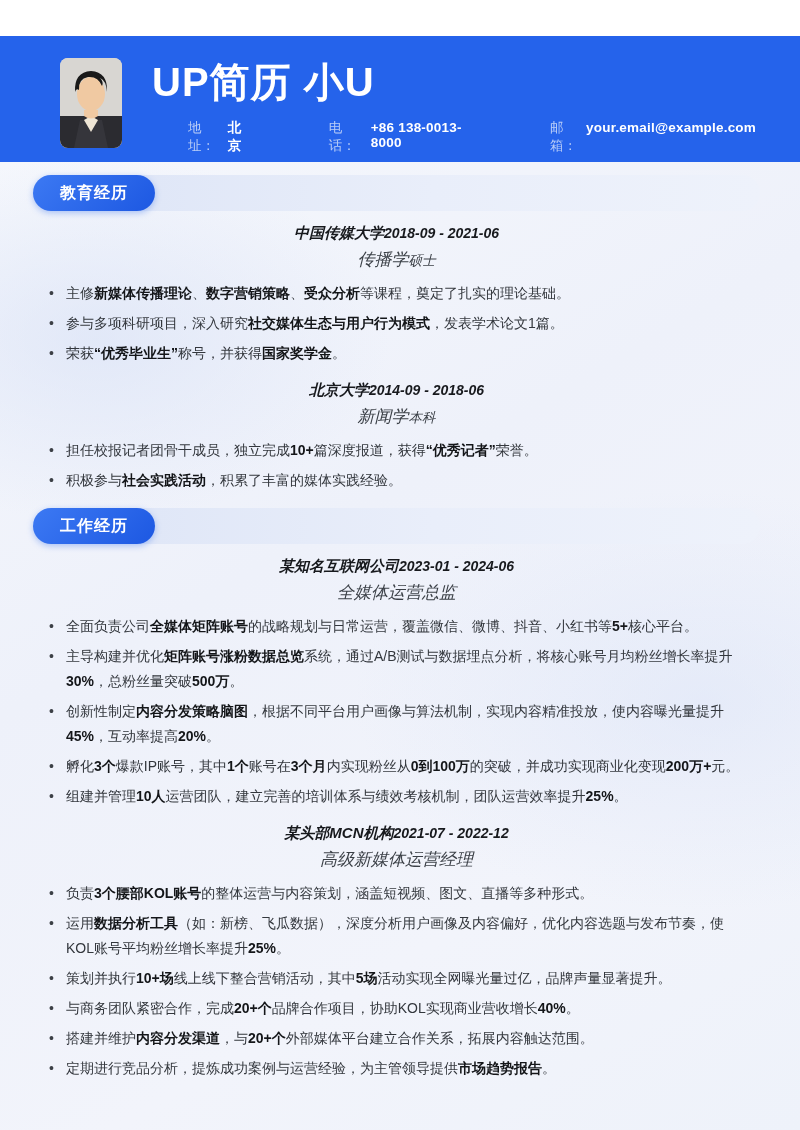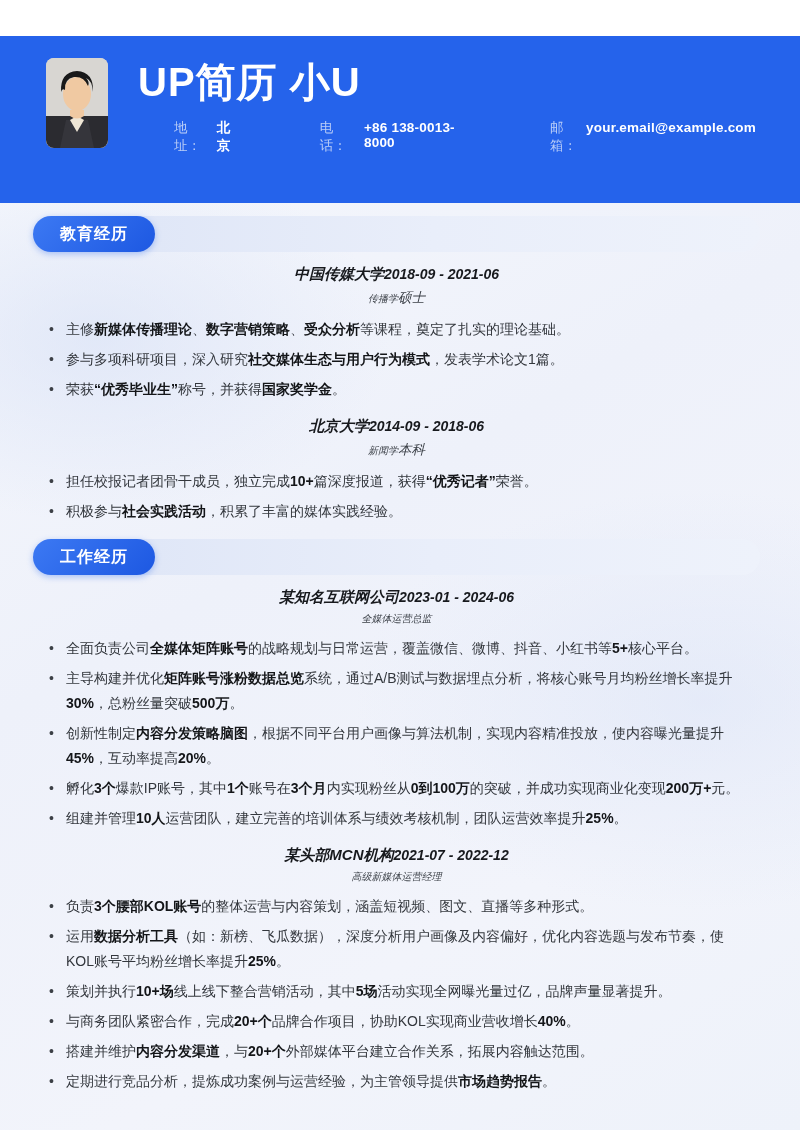--- a/index.html
+++ b/index.html
@@ -15,22 +15,22 @@
   .page::before{
     content:""; position:absolute; inset:0; pointer-events:none;
     background:
       radial-gradient(420px 260px at 12% 30%, rgba(212,222,245,.55), rgba(212,222,245,0) 70%),
       radial-gradient(500px 300px at 88% 62%, rgba(214,224,246,.45), rgba(214,224,246,0) 70%);
   }
   .top-strip { height:36px; background:#ffffff; position:relative; z-index:2; }
 
   
   .header {
-    position:relative; z-index:2; height:167px; background:#2563eb;
-    display:flex; align-items:flex-start; padding-left:46px;
+    position:relative; z-index:2; height:126px; background:#2563eb;
+    display:flex; align-items:flex-start; padding-left:60px;
   }
   .photo {
     width:62px; height:90px; margin-top:22px; border-radius:8px; overflow:hidden;
     background:#d9d7d3; flex:0 0 auto;
   }
   .photo svg { display:block; width:100%; height:100%; }
   .head-main { margin-left:30px; margin-top:24px; }
   .name { color:#ffffff; font-size:40px; font-weight:700; letter-spacing:1px; line-height:1.1; }
   .contact { display:flex; margin-top:15px; font-size:13.5px; }
   .c-group { display:flex; align-items:baseline; margin-right:44px; }
@@ -50,21 +50,21 @@
     display:flex; align-items:center; justify-content:center;
     box-shadow:0 2px 6px rgba(37,99,235,.35);
   }
   .sec-pill span { color:#ffffff; font-size:16px; font-weight:700; letter-spacing:1px; }
 
   .entry { margin:13px 12px 15px 12px; }
   .e-row { display:flex; justify-content:center; align-items:baseline;font-style:italic; }
   .e-org { font-size:15px; font-weight:700; color:#17191d; }
   .e-date { font-size:14px; font-weight:700; color:#17191d; }
   .e-sub { margin-top:5px; }
-  .e-role { font-size:10px; color:#3a3f46; }
+  .e-role { font-size:17px; color:#3a3f46; }
   .e-side { font-size:13.5px; color:#3a3f46; }
 
   ul.bullets { list-style:none; margin-top:10px; }
   ul.bullets li {
     position:relative; padding-left:21px; margin-bottom:5px;
     font-size:14px; line-height:25px; color:#33373d;
   }
   ul.bullets li::before {
     content:"•"; position:absolute; left:4px; top:0;
     color:#3c4046; font-size:14px; line-height:25px;

